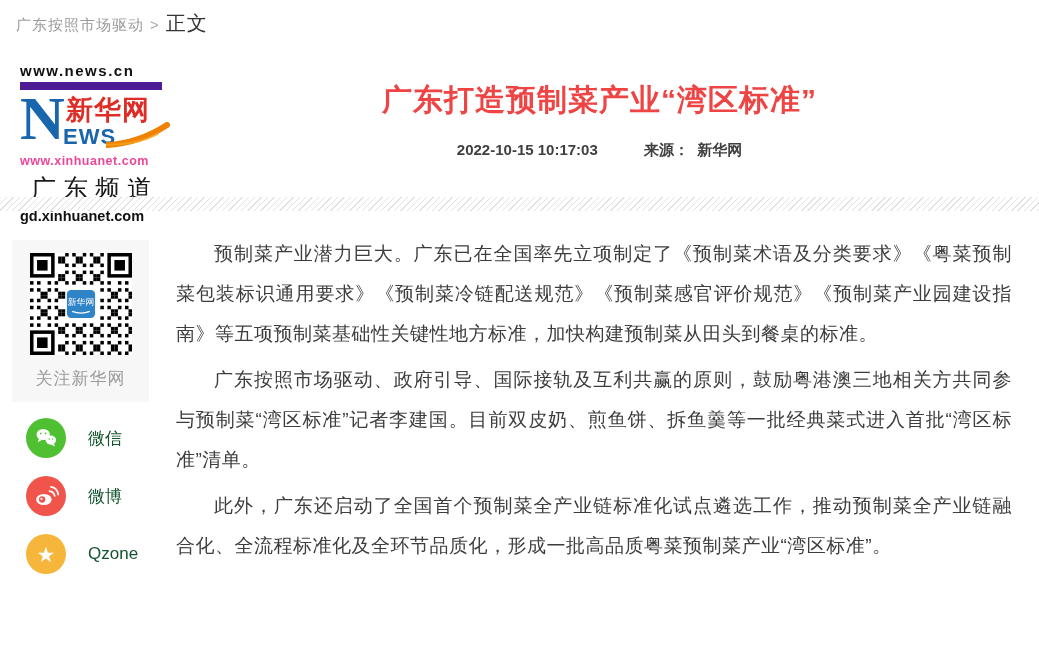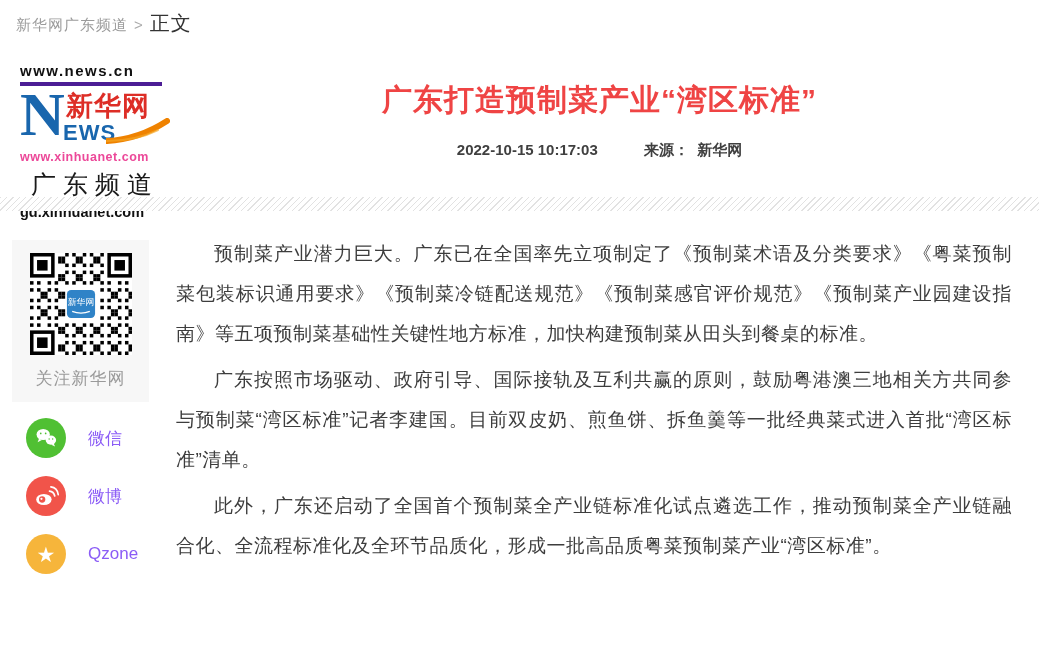--- a/index.html
+++ b/index.html
@@ -8,21 +8,21 @@
 
   
   .breadcrumb { position: absolute; left: 16px; top: 10px; font-size: 15px; color: #9b9b9b; letter-spacing: 1px; }
   .breadcrumb .sep { margin: 0 6px; color: #aaa; }
   .breadcrumb .current { color: #333; font-size: 20px; }
 
   
   .header { position: absolute; left: 0; top: 52px; width: 100%; height: 140px; }
 
   .logo { position: absolute; left: 20px; top: 10px; width: 150px; cursor: pointer; }
-  .logo-url { font-size: 15px; font-weight: bold; color: #111; letter-spacing: 1.5px; padding-bottom: 3px; border-bottom: 4px solid #4c1d95; display: block; width: 142px; }
+  .logo-url { font-size: 15px; font-weight: bold; color: #111; letter-spacing: 1.5px; padding-bottom: 3px; border-bottom: 8px solid #4c1d95; display: block; width: 142px; }
   .logo-mark { position: relative; height: 60px; margin-top: 2px; width: 150px; }
   .logo-n { position: absolute; left: 0; top: -4px; font-size: 62px; line-height: 60px; font-weight: bold; color: #1966ad; font-family: "Liberation Serif", serif; }
   .logo-ews { position: absolute; left: 43px; top: 32px; font-size: 22px; font-weight: bold; color: #1966ad; letter-spacing: 1px; }
   .logo-cn { position: absolute; left: 46px; top: 0px; font-size: 27px; font-weight: bold; color: #dd2d26; letter-spacing: 1px; white-space: nowrap; }
   .logo-swoosh { position: absolute; left: 86px; top: 30px; }
   .logo-site { display: block; margin-top: 2px; font-size: 12.5px; font-weight: bold; color: #ec4899; letter-spacing: 0.5px; }
   .logo-channel { display: block; margin-top: 4px; font-size: 25px; color: #1a1a1a; letter-spacing: 7px; white-space: nowrap; text-align: center; }
   .logo-channel-url { display: block; margin-top: 3px; font-size: 14.5px; font-weight: bold; color: #111; }
 
   .header-main { position: absolute; left: 170px; right: 10px; top: 0; text-align: center; }
@@ -37,33 +37,33 @@
 
   
   .sidebar { position: absolute; left: 12px; top: 240px; width: 137px; }
   .qr-panel { background: #f7f7f7; padding: 13px 0 12px; text-align: center; }
   .qr-box { width: 102px; height: 102px; margin: 0 auto; background: #fff; }
   .qr-label { margin-top: 12px; font-size: 17px; color: #9a9a9a; letter-spacing: 1px; }
   .share { margin-top: 16px; }
   .share-item { display: flex; align-items: center; height: 40px; margin: 0 0 18px 14px; cursor: pointer; }
   .share-icon { width: 40px; height: 40px; border-radius: 50%; flex: 0 0 40px;
     display: flex; align-items: center; justify-content: center; }
-  .share-label { margin-left: 22px; font-size: 17px; color: #8b5cf6; }
+  .share-label { margin-left: 22px; font-size: 17px; color: #14532d; }
   .qzone-star { color: #fff; font-size: 21px; line-height: 1; }
 
   
   .article { position: absolute; left: 176px; top: 234px; width: 836px; }
   .article p { font-size: 19px; color: #3d3d3d; line-height: 40px; text-align: justify;
     text-indent: 2em; margin-bottom: 6px; font-weight: 500; letter-spacing: 0.5px; }
 </style>
 </head>
 <body>
 
 <div class="breadcrumb">
-  <span>新华网广东频道</span><span class="sep">&gt;</span><span class="current">正文</span>
+  <span>广东按照市场驱动</span><span class="sep">&gt;</span><span class="current">正文</span>
 </div>
 
 <div class="header">
 
   <div class="logo">
     <span class="logo-url">www.news.cn</span>
     <div class="logo-mark">
       <span class="logo-n">N</span>
       <span class="logo-cn">新华网</span>
       <span class="logo-ews">EWS</span>

